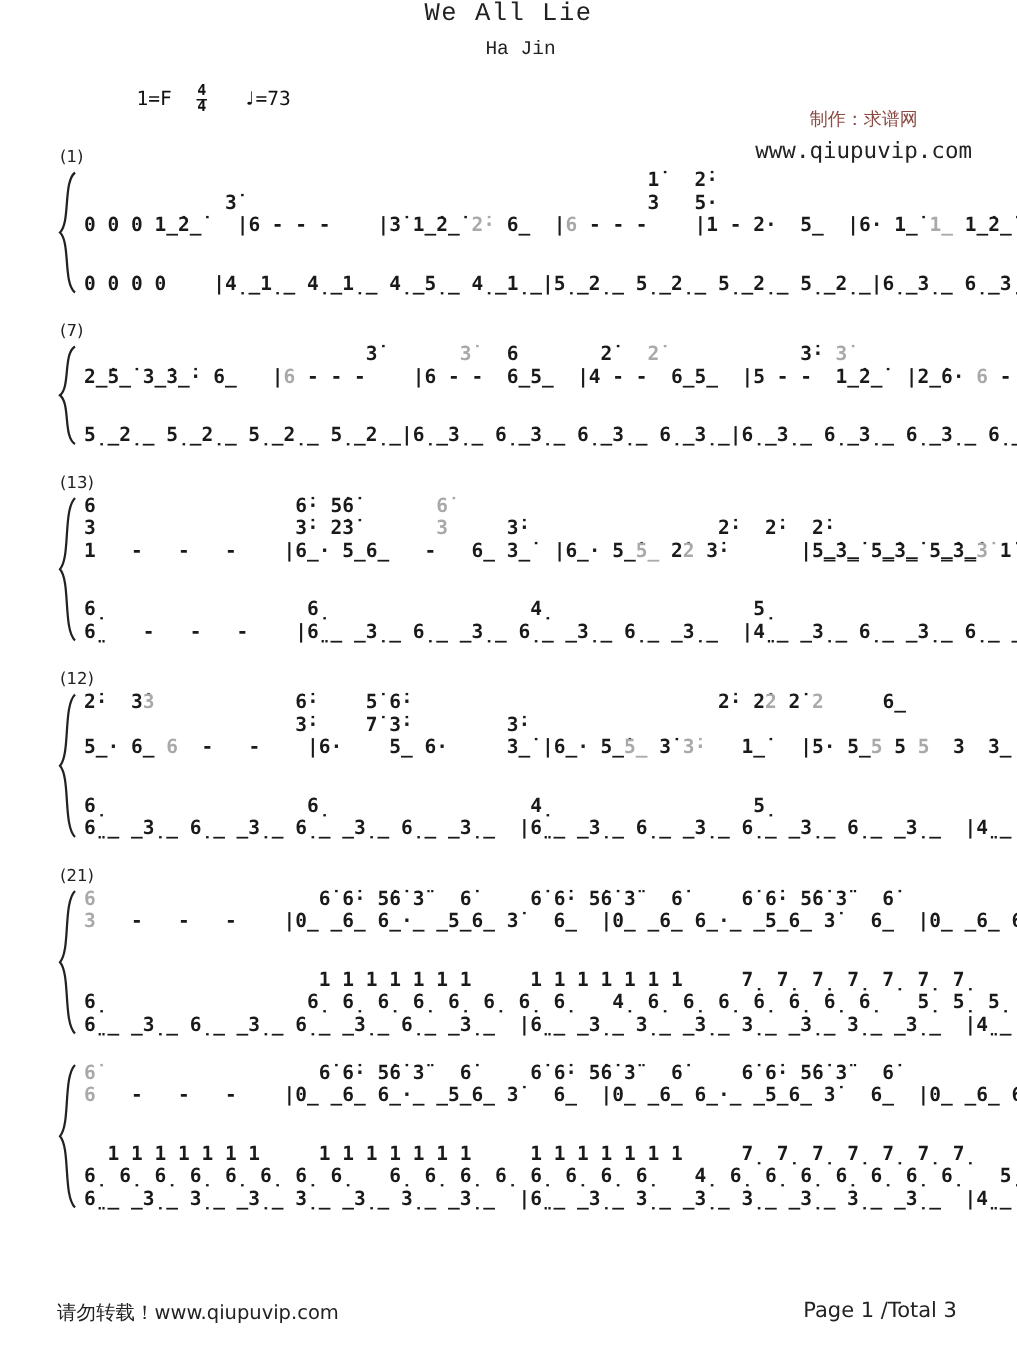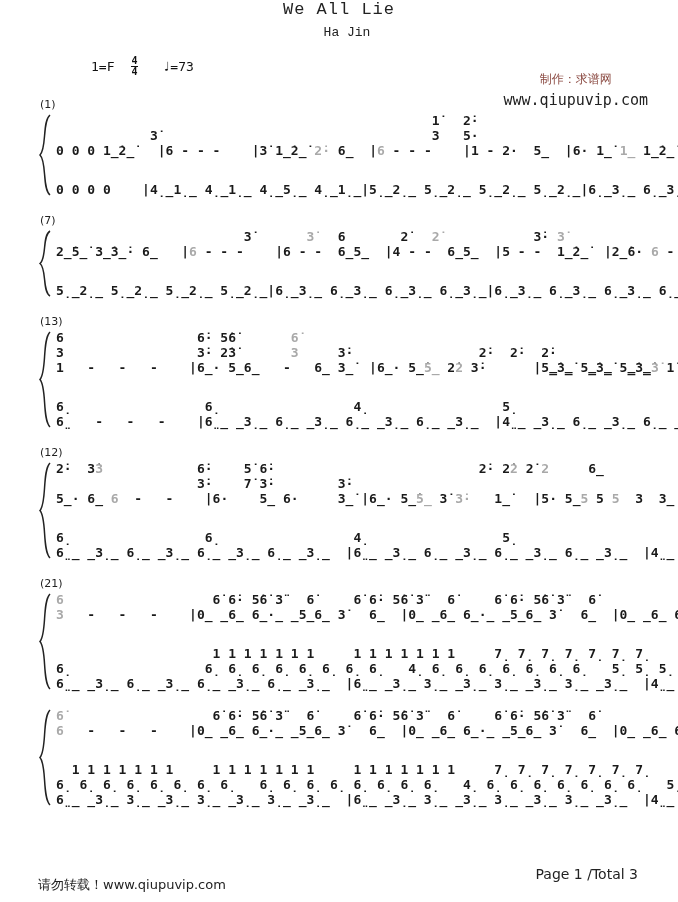--- a/index.html
+++ b/index.html
@@ -37,21 +37,21 @@
   .brace{position:absolute;left:0;top:0;}
   .line{
     white-space:pre;font-family:"DejaVu Sans Mono","Liberation Mono",monospace;
     font-weight:bold;font-size:13px;line-height:15px;height:15px;color:#1a1a1a;
   }
   .line .gray{color:#a9a9a9;}
   .line .bar{color:#1a1a1a;}
   .line .bar.hide{color:transparent;}
   .staff-gap{height:24px;}
   
-  .footer-left{position:absolute;left:38px;bottom:8px;font-size:13px;color:#222;}
+  .footer-left{position:absolute;left:38px;bottom:18px;font-size:13px;color:#222;}
   .footer-right{position:absolute;right:40px;bottom:20px;font-size:14px;color:#222;}
 </style>
 </head>
 <body>
 
 <div class="header">
   <div class="title">We All Lie</div>
   <div class="composer">Ha Jin</div>
   <div class="keysig">
     <span>1=F</span>

